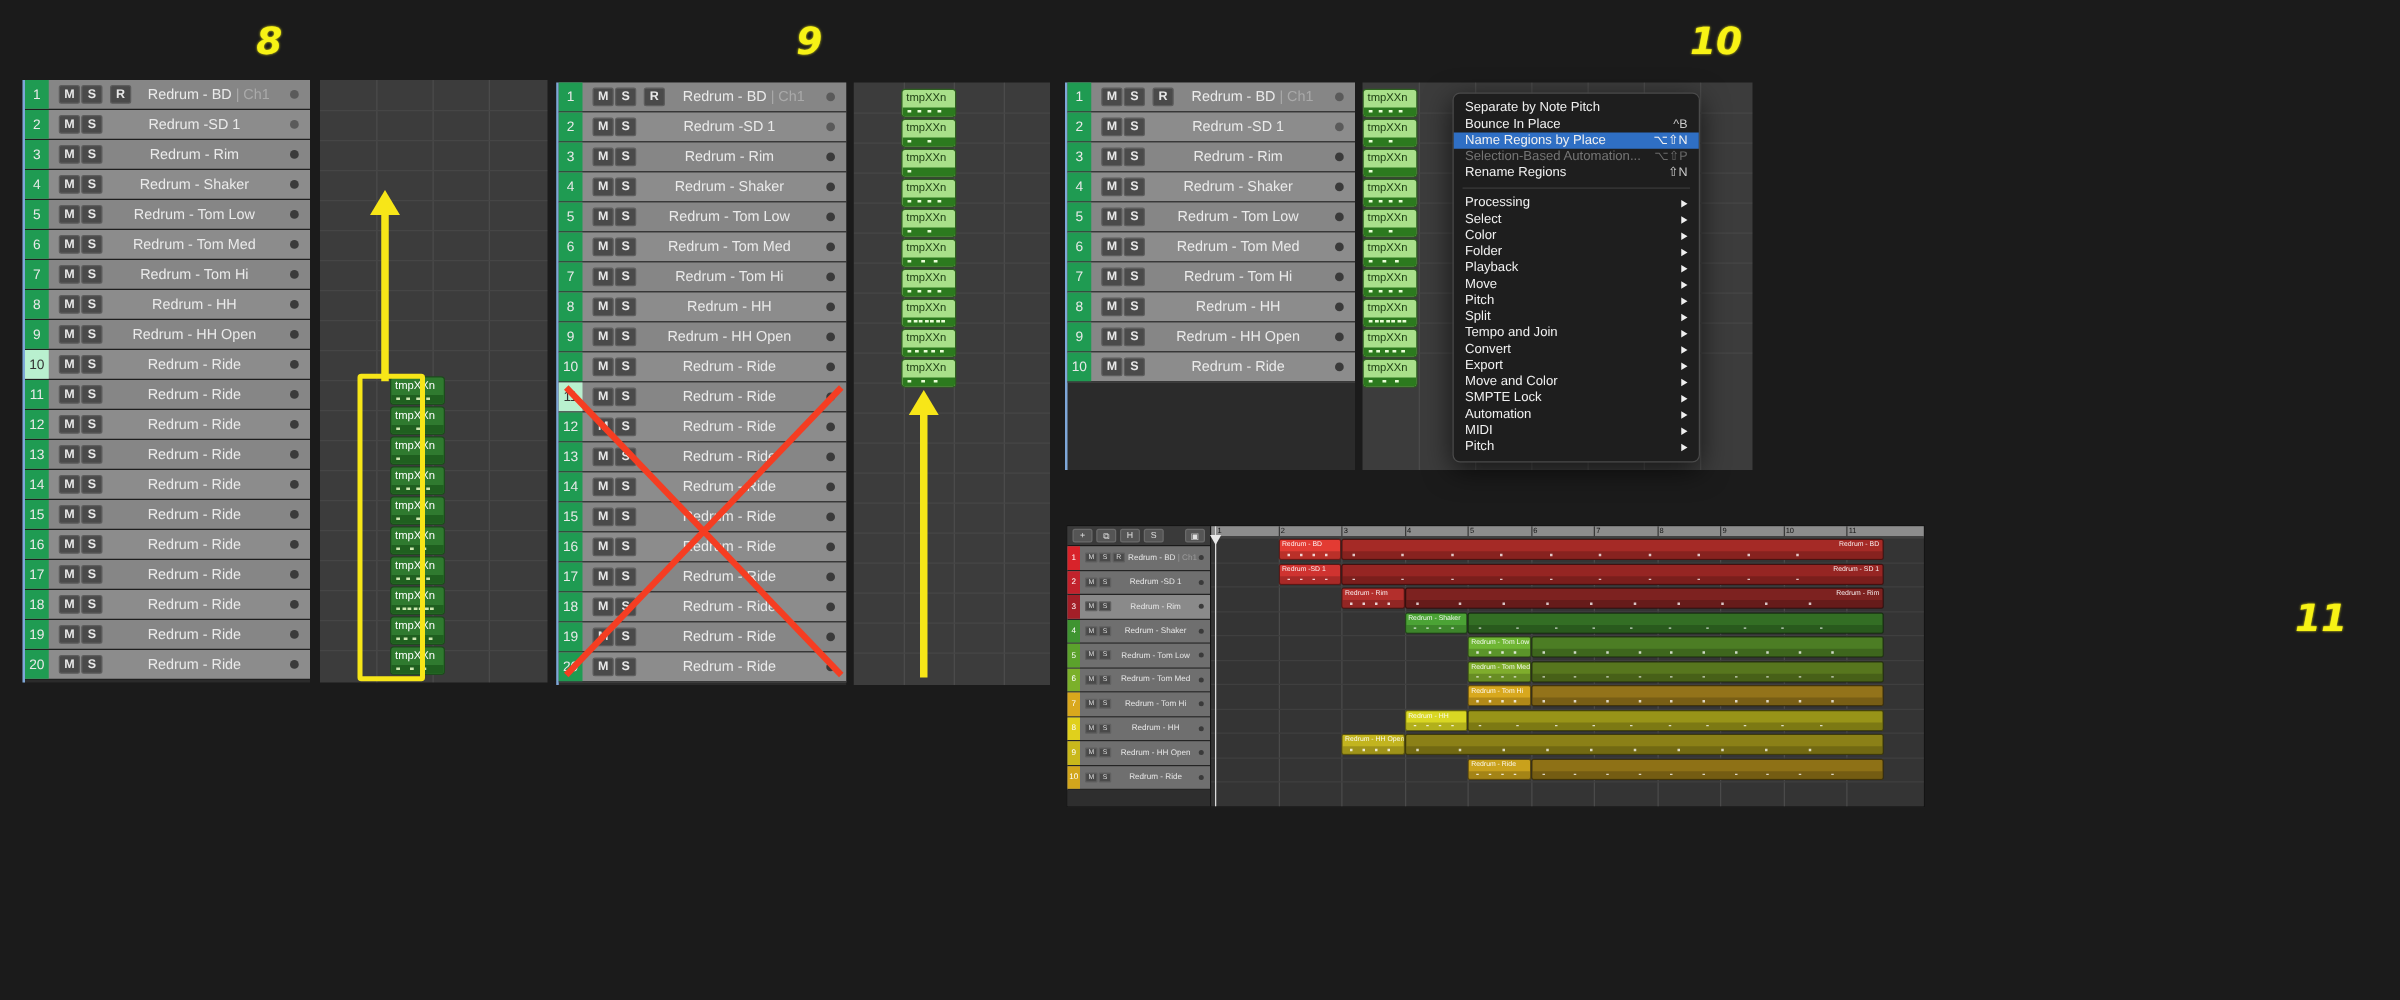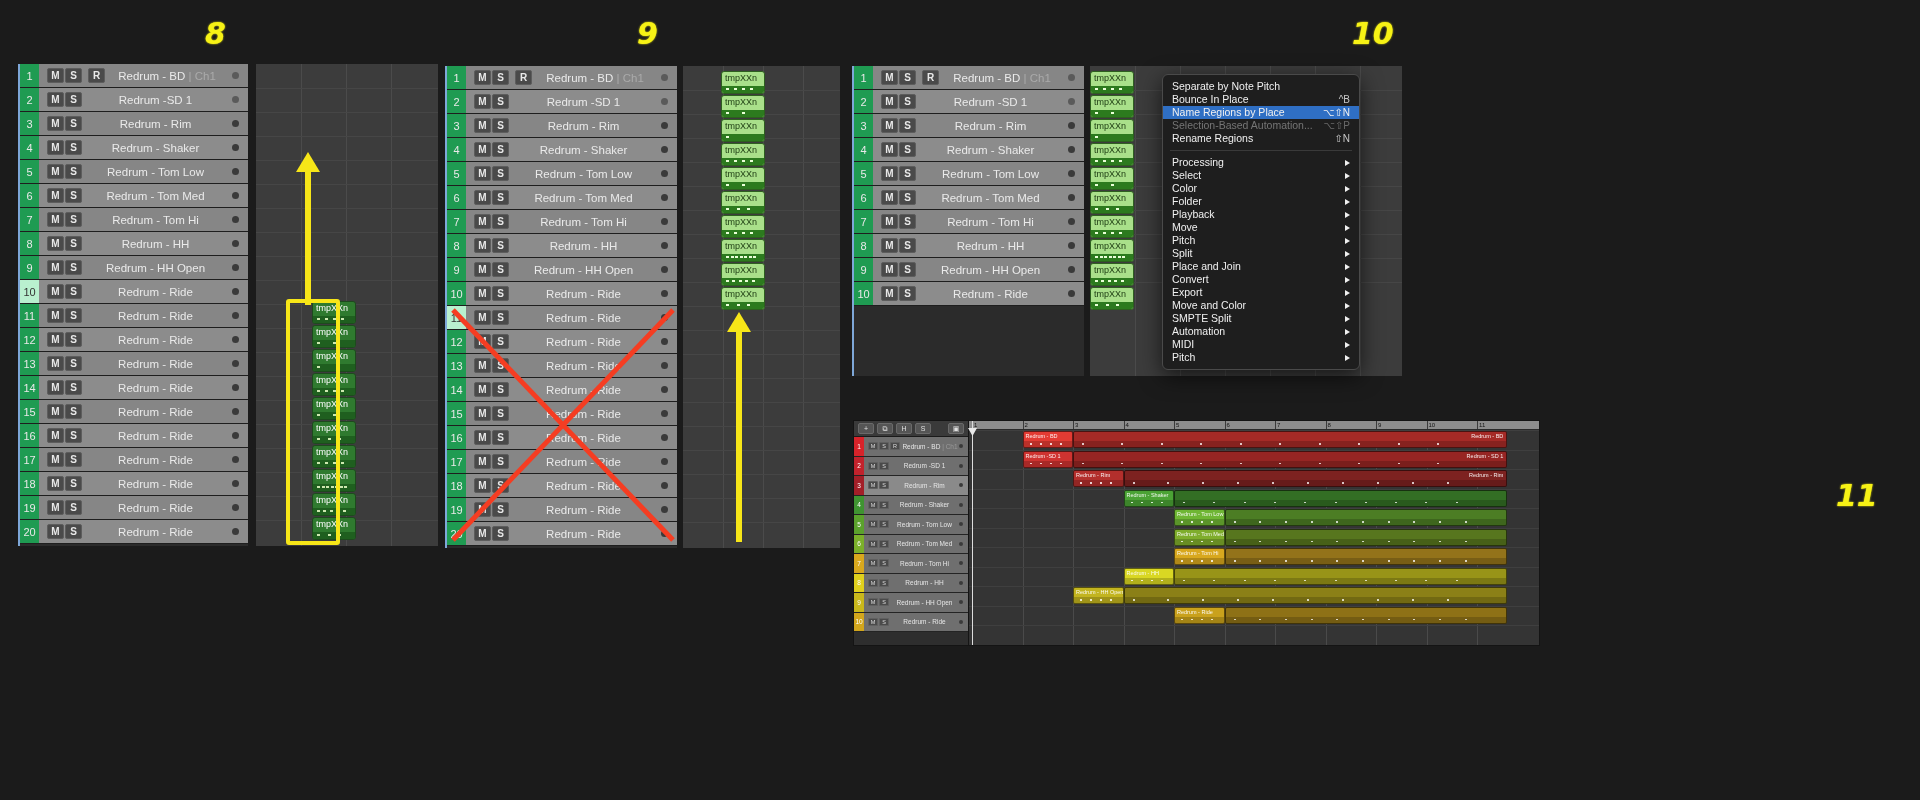--- a/index.html
+++ b/index.html
@@ -953,37 +953,37 @@
     </div>
     <div class="ctxitem">
       <span class="lbl">Pitch</span>
       <div class="arrow"></div>
     </div>
     <div class="ctxitem">
       <span class="lbl">Split</span>
       <div class="arrow"></div>
     </div>
     <div class="ctxitem">
-      <span class="lbl">Place and Join</span>
+      <span class="lbl">Tempo and Join</span>
       <div class="arrow"></div>
     </div>
     <div class="ctxitem">
       <span class="lbl">Convert</span>
       <div class="arrow"></div>
     </div>
     <div class="ctxitem">
       <span class="lbl">Export</span>
       <div class="arrow"></div>
     </div>
     <div class="ctxitem">
       <span class="lbl">Move and Color</span>
       <div class="arrow"></div>
     </div>
     <div class="ctxitem">
-      <span class="lbl">SMPTE Split</span>
+      <span class="lbl">SMPTE Lock</span>
       <div class="arrow"></div>
     </div>
     <div class="ctxitem">
       <span class="lbl">Automation</span>
       <div class="arrow"></div>
     </div>
     <div class="ctxitem">
       <span class="lbl">MIDI</span>
       <div class="arrow"></div>
     </div>

